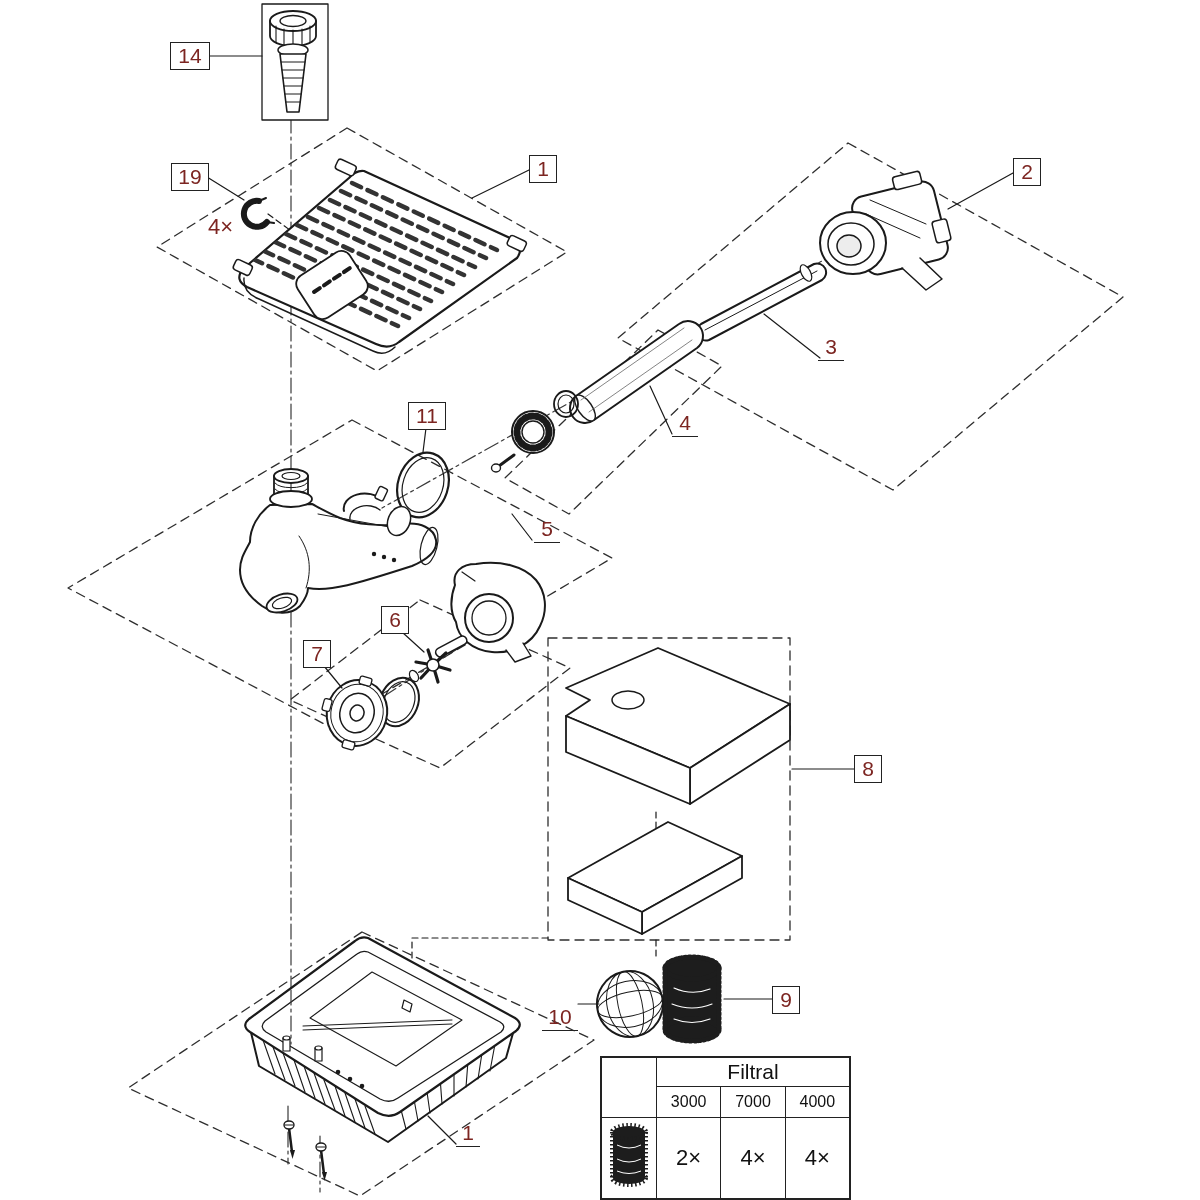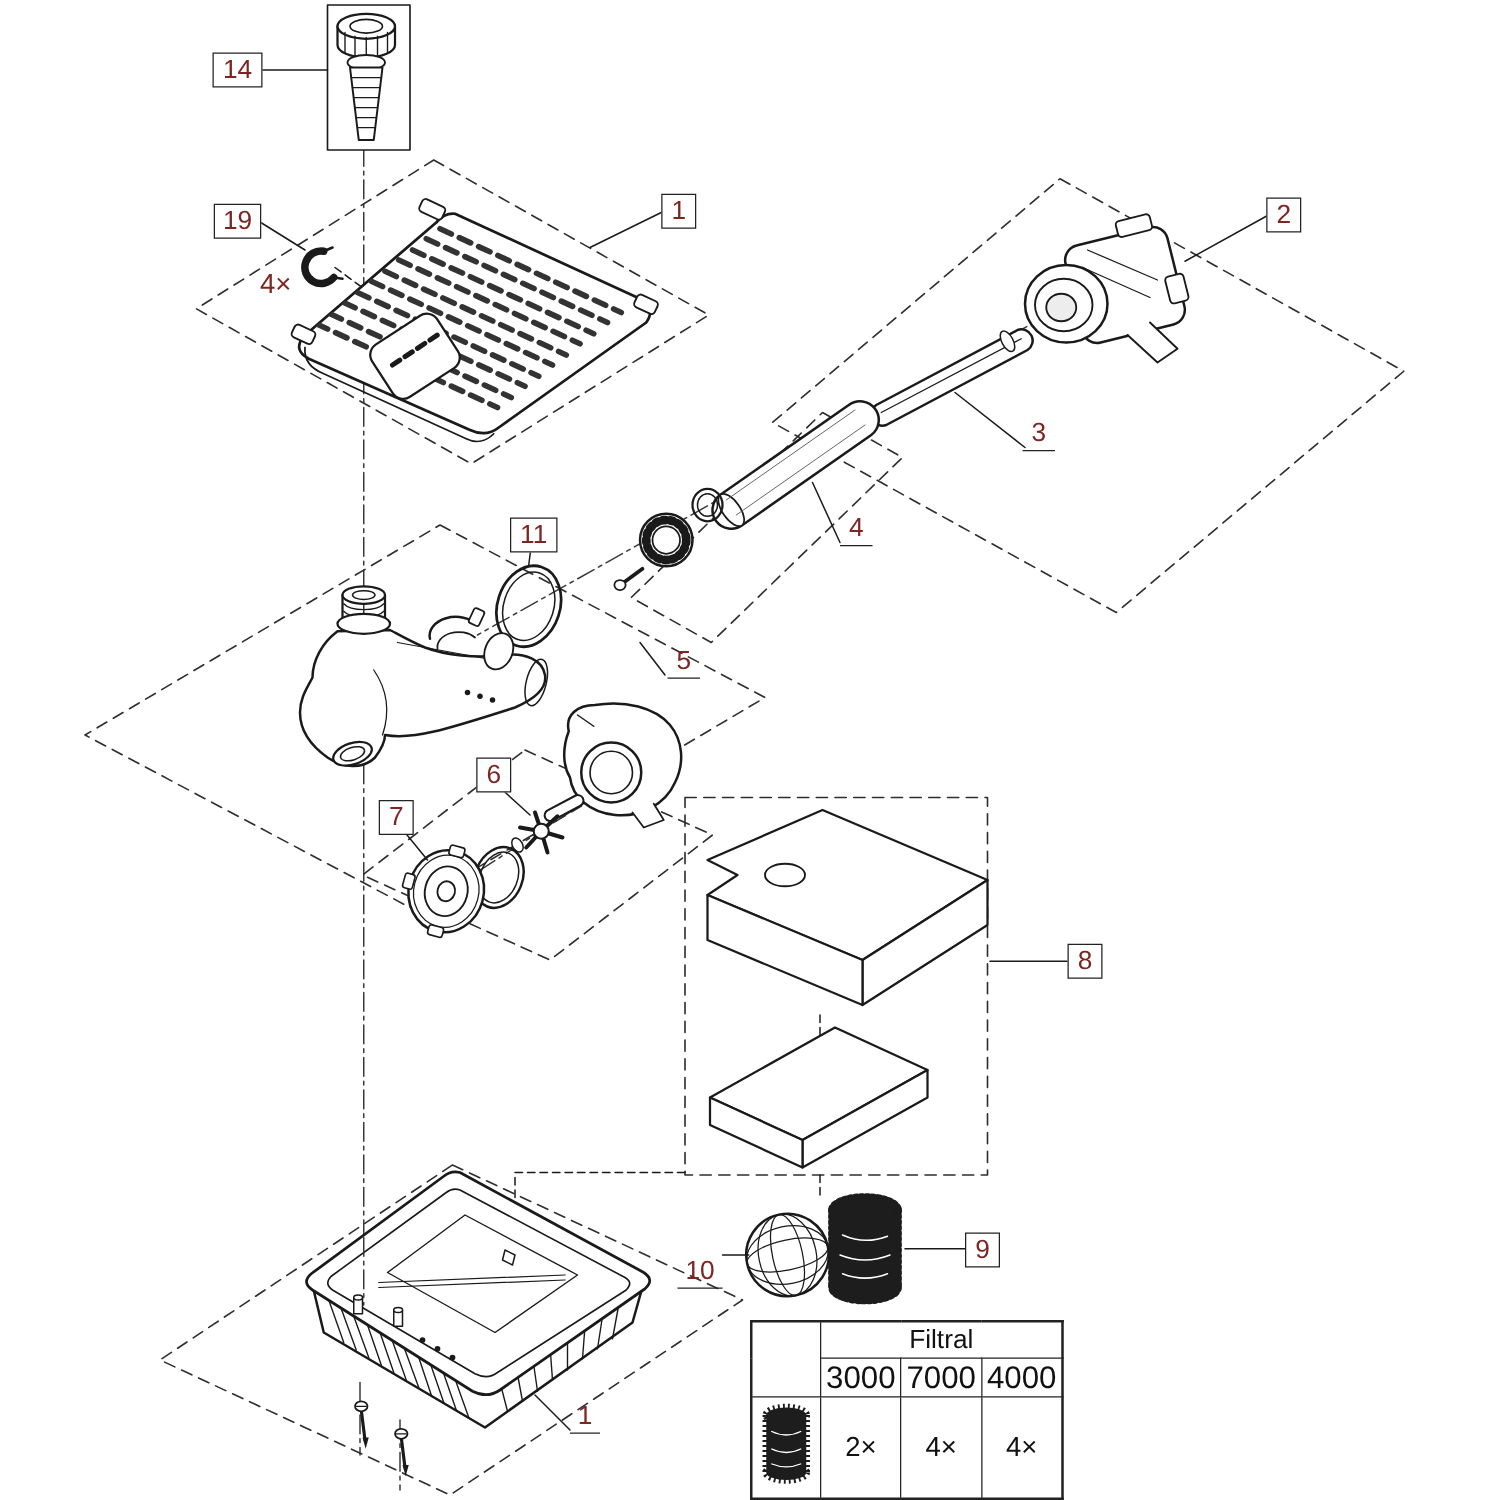--- a/index.html
+++ b/index.html
@@ -18,21 +18,21 @@
   .qty{position:absolute;color:#7c2521;font-size:22px;line-height:26px;}
   table.spec-table{
     position:absolute;left:600px;top:1056px;border-collapse:collapse;
     border:2px solid #222;background:#fff;color:#111;
   }
   table.spec-table td{
     border:1.6px solid #222;text-align:center;vertical-align:middle;padding:0;
   }
   td.corner{width:54px;}
   td.title-cell{height:28px;font-size:21px;width:192px;}
-  td.model{width:62px;height:30px;font-size:25px;}
+  td.model{width:62px;height:30px;font-size:16px;}
   td.iconcell{height:80px;}
   td.val{font-size:22px;}
 </style>
 </head>
 <body>
 
 <div class="stage">
 
 <svg class="art" width="1200" height="1200" viewBox="0 0 1200 1200">
   <defs>
@@ -292,21 +292,21 @@
   </g>
 </svg>
 
 <div class="plabel boxed" style="left:170px;top:42px;width:38px">14</div>
 <div class="plabel boxed" style="left:171px;top:163px;width:36px">19</div>
 <div class="qty" style="left:208px;top:214px">4×</div>
 <div class="plabel boxed" style="left:529px;top:155px;width:26px">1</div>
 <div class="plabel boxed" style="left:1013px;top:158px;width:26px">2</div>
 <div class="plabel underl" style="left:818px;top:334px;width:26px">3</div>
 <div class="plabel underl" style="left:672px;top:410px;width:26px">4</div>
-<div class="plabel boxed" style="left:408px;top:414px;width:36px">11</div>
+<div class="plabel boxed" style="left:408px;top:402px;width:36px">11</div>
 <div class="plabel underl" style="left:534px;top:516px;width:26px">5</div>
 <div class="plabel boxed" style="left:381px;top:606px;width:26px">6</div>
 <div class="plabel boxed" style="left:303px;top:640px;width:26px">7</div>
 <div class="plabel boxed" style="left:854px;top:755px;width:26px">8</div>
 <div class="plabel boxed" style="left:772px;top:986px;width:26px">9</div>
 <div class="plabel underl" style="left:542px;top:1004px;width:36px">10</div>
 <div class="plabel underl" style="left:456px;top:1120px;width:24px">1</div>
 
 <table class="spec-table">
   <tbody>

